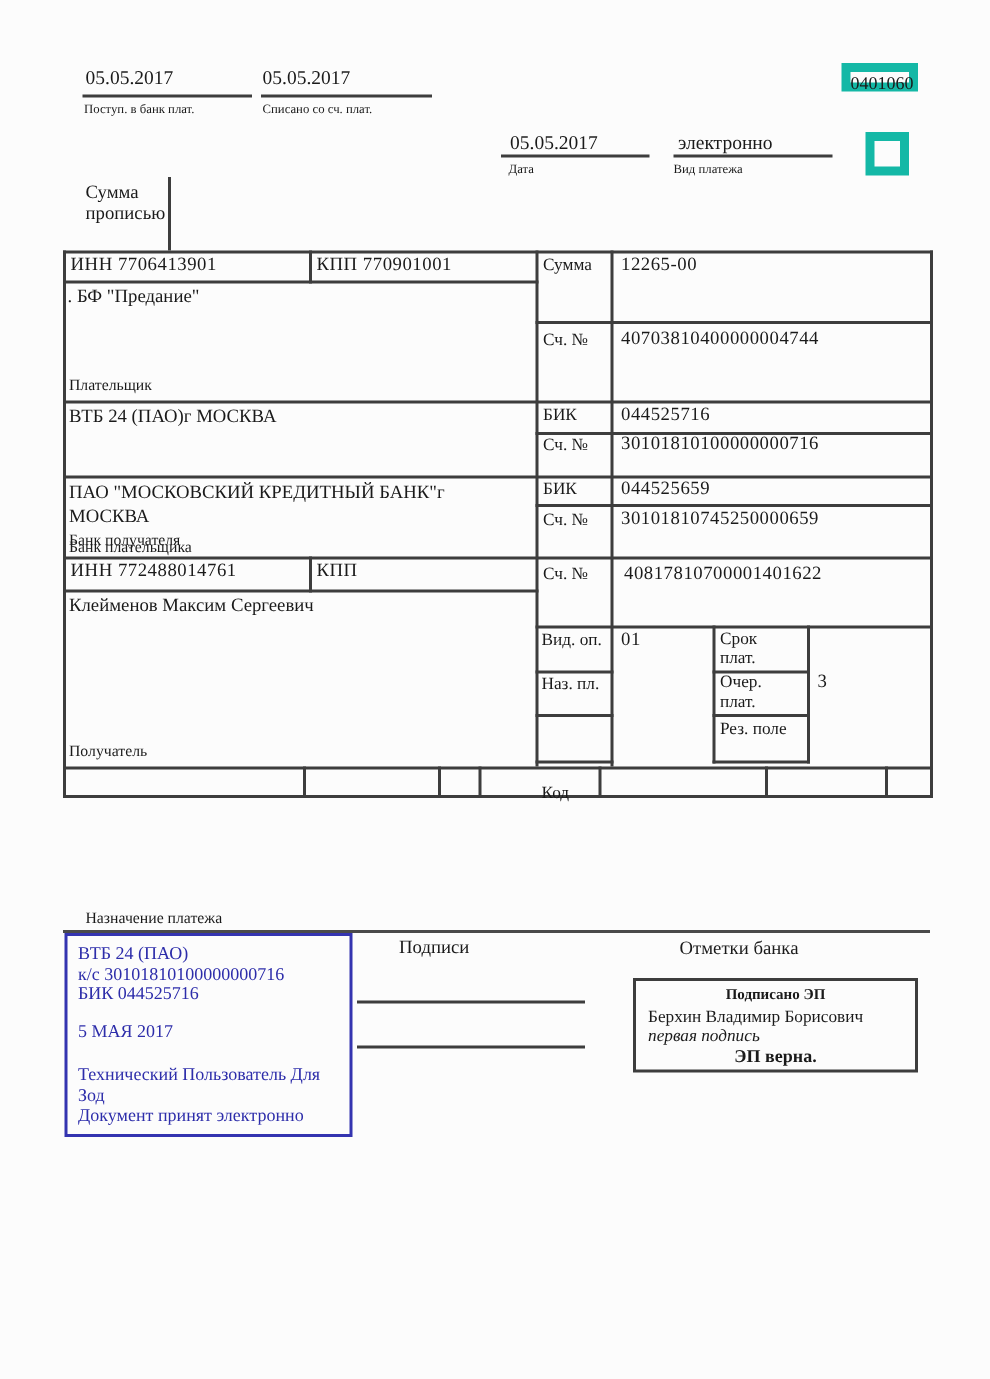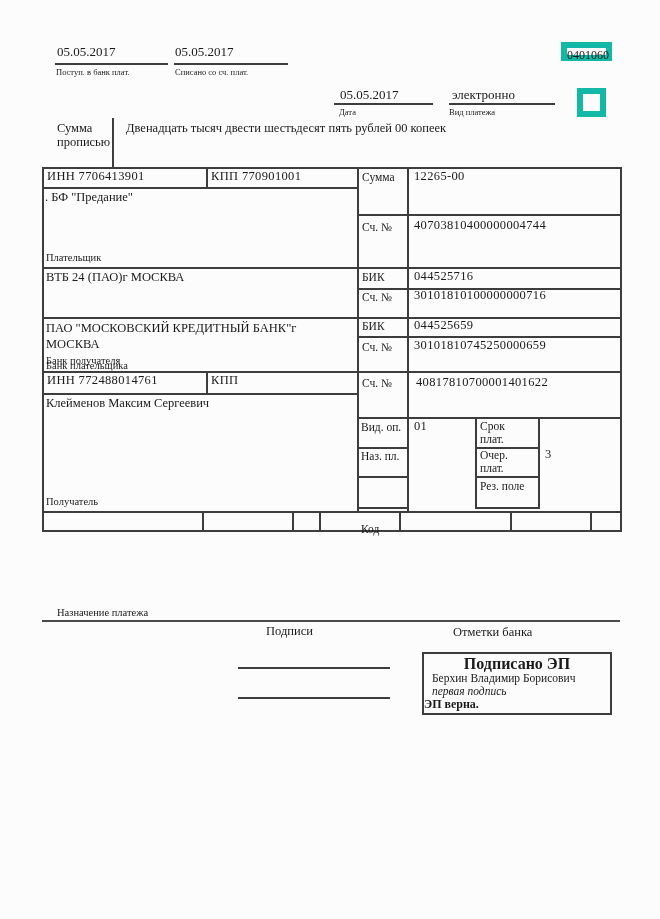--- a/index.html
+++ b/index.html
@@ -20,24 +20,24 @@
   .chk { left:577px; top:88px; width:29px; height:29px; }
   .stamp { position:absolute; left:43px; top:622px; width:192px; height:136px;
            border:2px solid #3434b0; box-sizing:border-box; color:#2d2daa;
            font-size:12px; line-height:13.5px; padding:5px 7px; }
   .stamp div { white-space:normal; }
   .stamp .gap1 { margin-top:11px; }
   .stamp .gap2 { margin-top:16px; width:176px; }
   .esign { position:absolute; left:422px; top:652px; width:190px; height:63px;
            border:2px solid #3d3d3d; box-sizing:border-box; font-size:11.5px;
            line-height:13px; padding-top:3px; }
-  .esign .ttl { text-align:center; font-weight:bold; font-size:16px; }
+  .esign .ttl { text-align:center; font-weight:bold; font-size:10px; }
   .esign .nm  { padding-left:8px; margin-top:2px; }
   .esign .rl  { padding-left:8px; font-style:italic; }
-  .esign .vf  { text-align:left; font-weight:bold; font-size:12px; }
+  .esign .vf  { text-align:center; font-weight:bold; font-size:12px; }
 </style>
 </head>
 <body>
 
 <div class="page">
 
   <div class="t" style="left:57px;top:45px;font-size:13px;">05.05.2017</div>
   <i class="ln" style="left:55px;top:63px;width:113px;height:2px;"></i>
   <div class="t sm" style="left:56px;top:68px;">Поступ. в банк плат.</div>
 
@@ -52,21 +52,20 @@
   <div class="t" style="left:340px;top:88px;font-size:13px;">05.05.2017</div>
   <i class="ln" style="left:334px;top:103px;width:99px;height:2px;"></i>
   <div class="t sm" style="left:339px;top:108px;">Дата</div>
   <div class="t" style="left:452px;top:88px;font-size:13px;">электронно</div>
   <i class="ln" style="left:449px;top:103px;width:106px;height:2px;"></i>
   <div class="t sm" style="left:449px;top:108px;">Вид платежа</div>
   <div class="box chk"></div>
 
   <div class="t w" style="left:57px;top:122px;width:60px;">Сумма прописью</div>
   <i class="ln" style="left:112px;top:118px;width:2px;height:49px;"></i>
-  <div class="t" style="left:126px;top:122px;">Двенадцать тысяч двести шестьдесят пять рублей 00 копеек</div>
 
   <i class="ln" style="left:42px;top:167px;width:580px;height:2px;"></i>
   <i class="ln" style="left:42px;top:187px;width:317px;height:2px;"></i>
   <i class="ln" style="left:357px;top:214px;width:265px;height:2px;"></i>
   <i class="ln" style="left:42px;top:267px;width:580px;height:2px;"></i>
   <i class="ln" style="left:357px;top:288px;width:265px;height:2px;"></i>
   <i class="ln" style="left:42px;top:317px;width:580px;height:2px;"></i>
   <i class="ln" style="left:357px;top:336px;width:265px;height:2px;"></i>
   <i class="ln" style="left:42px;top:371px;width:580px;height:2px;"></i>
   <i class="ln" style="left:42px;top:393px;width:317px;height:2px;"></i>
@@ -132,20 +131,28 @@
   <div class="t cl" style="left:361px;top:450px;">Наз. пл.</div>
   <div class="t cl w" style="left:480px;top:449px;width:50px;">Очер. плат.</div>
   <div class="t" style="left:545px;top:448px;">3</div>
   <div class="t cl" style="left:361px;top:477px;margin-top:46px;">Код</div>
   <div class="t cl" style="left:480px;top:480px;">Рез. поле</div>
 
   <div class="t lb" style="left:57px;top:607px;">Назначение платежа</div>
 
   <i class="ln" style="left:42px;top:620px;width:578px;height:2px;background:#4a4a4a;"></i>
 
+  <div class="stamp">
+    <div>ВТБ 24 (ПАО)</div>
+    <div>к/с 30101810100000000716</div>
+    <div>БИК 044525716</div>
+    <div class="gap1">5 МАЯ 2017</div>
+    <div class="gap2">Технический Пользователь Для Зод</div>
+    <div>Документ принят электронно</div>
+  </div>
 
   <div class="t" style="left:266px;top:625px;">Подписи</div>
   <i class="ln" style="left:238px;top:667px;width:152px;height:2px;"></i>
   <i class="ln" style="left:238px;top:697px;width:152px;height:2px;"></i>
 
   <div class="t" style="left:453px;top:626px;">Отметки банка</div>
   <div class="esign">
     <div class="ttl">Подписано ЭП</div>
     <div class="nm">Берхин Владимир Борисович</div>
     <div class="rl">первая подпись</div>

